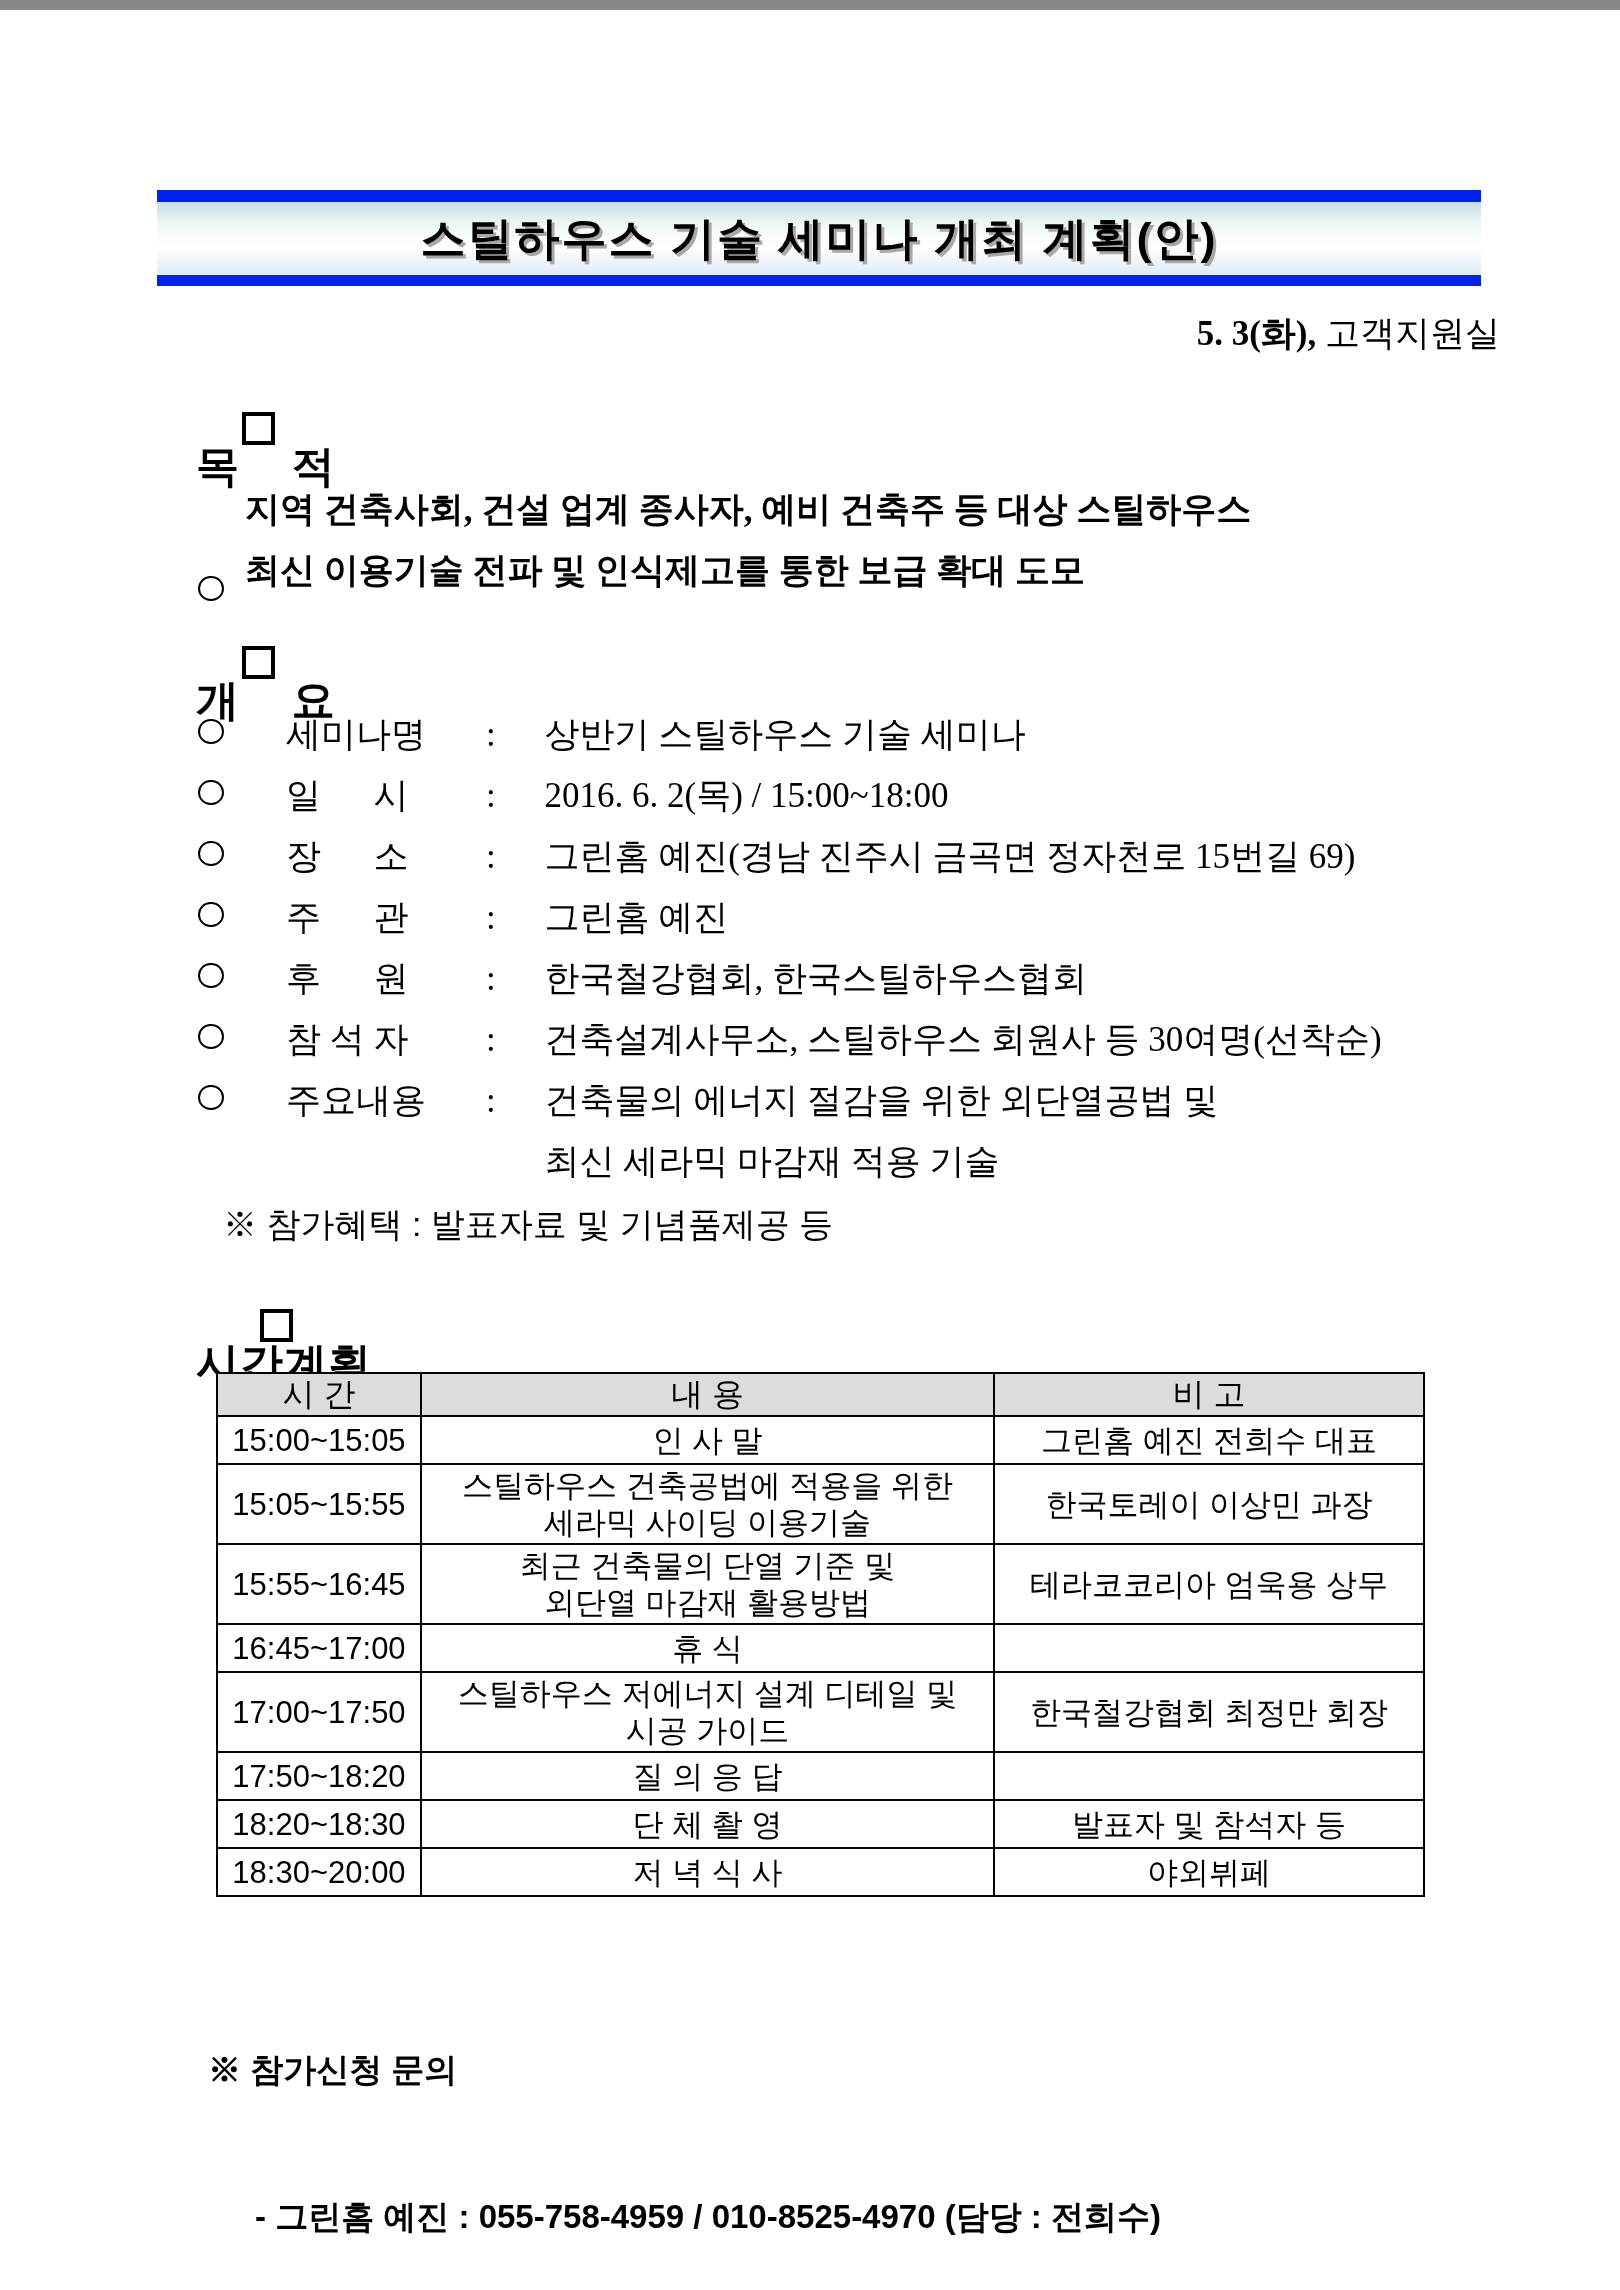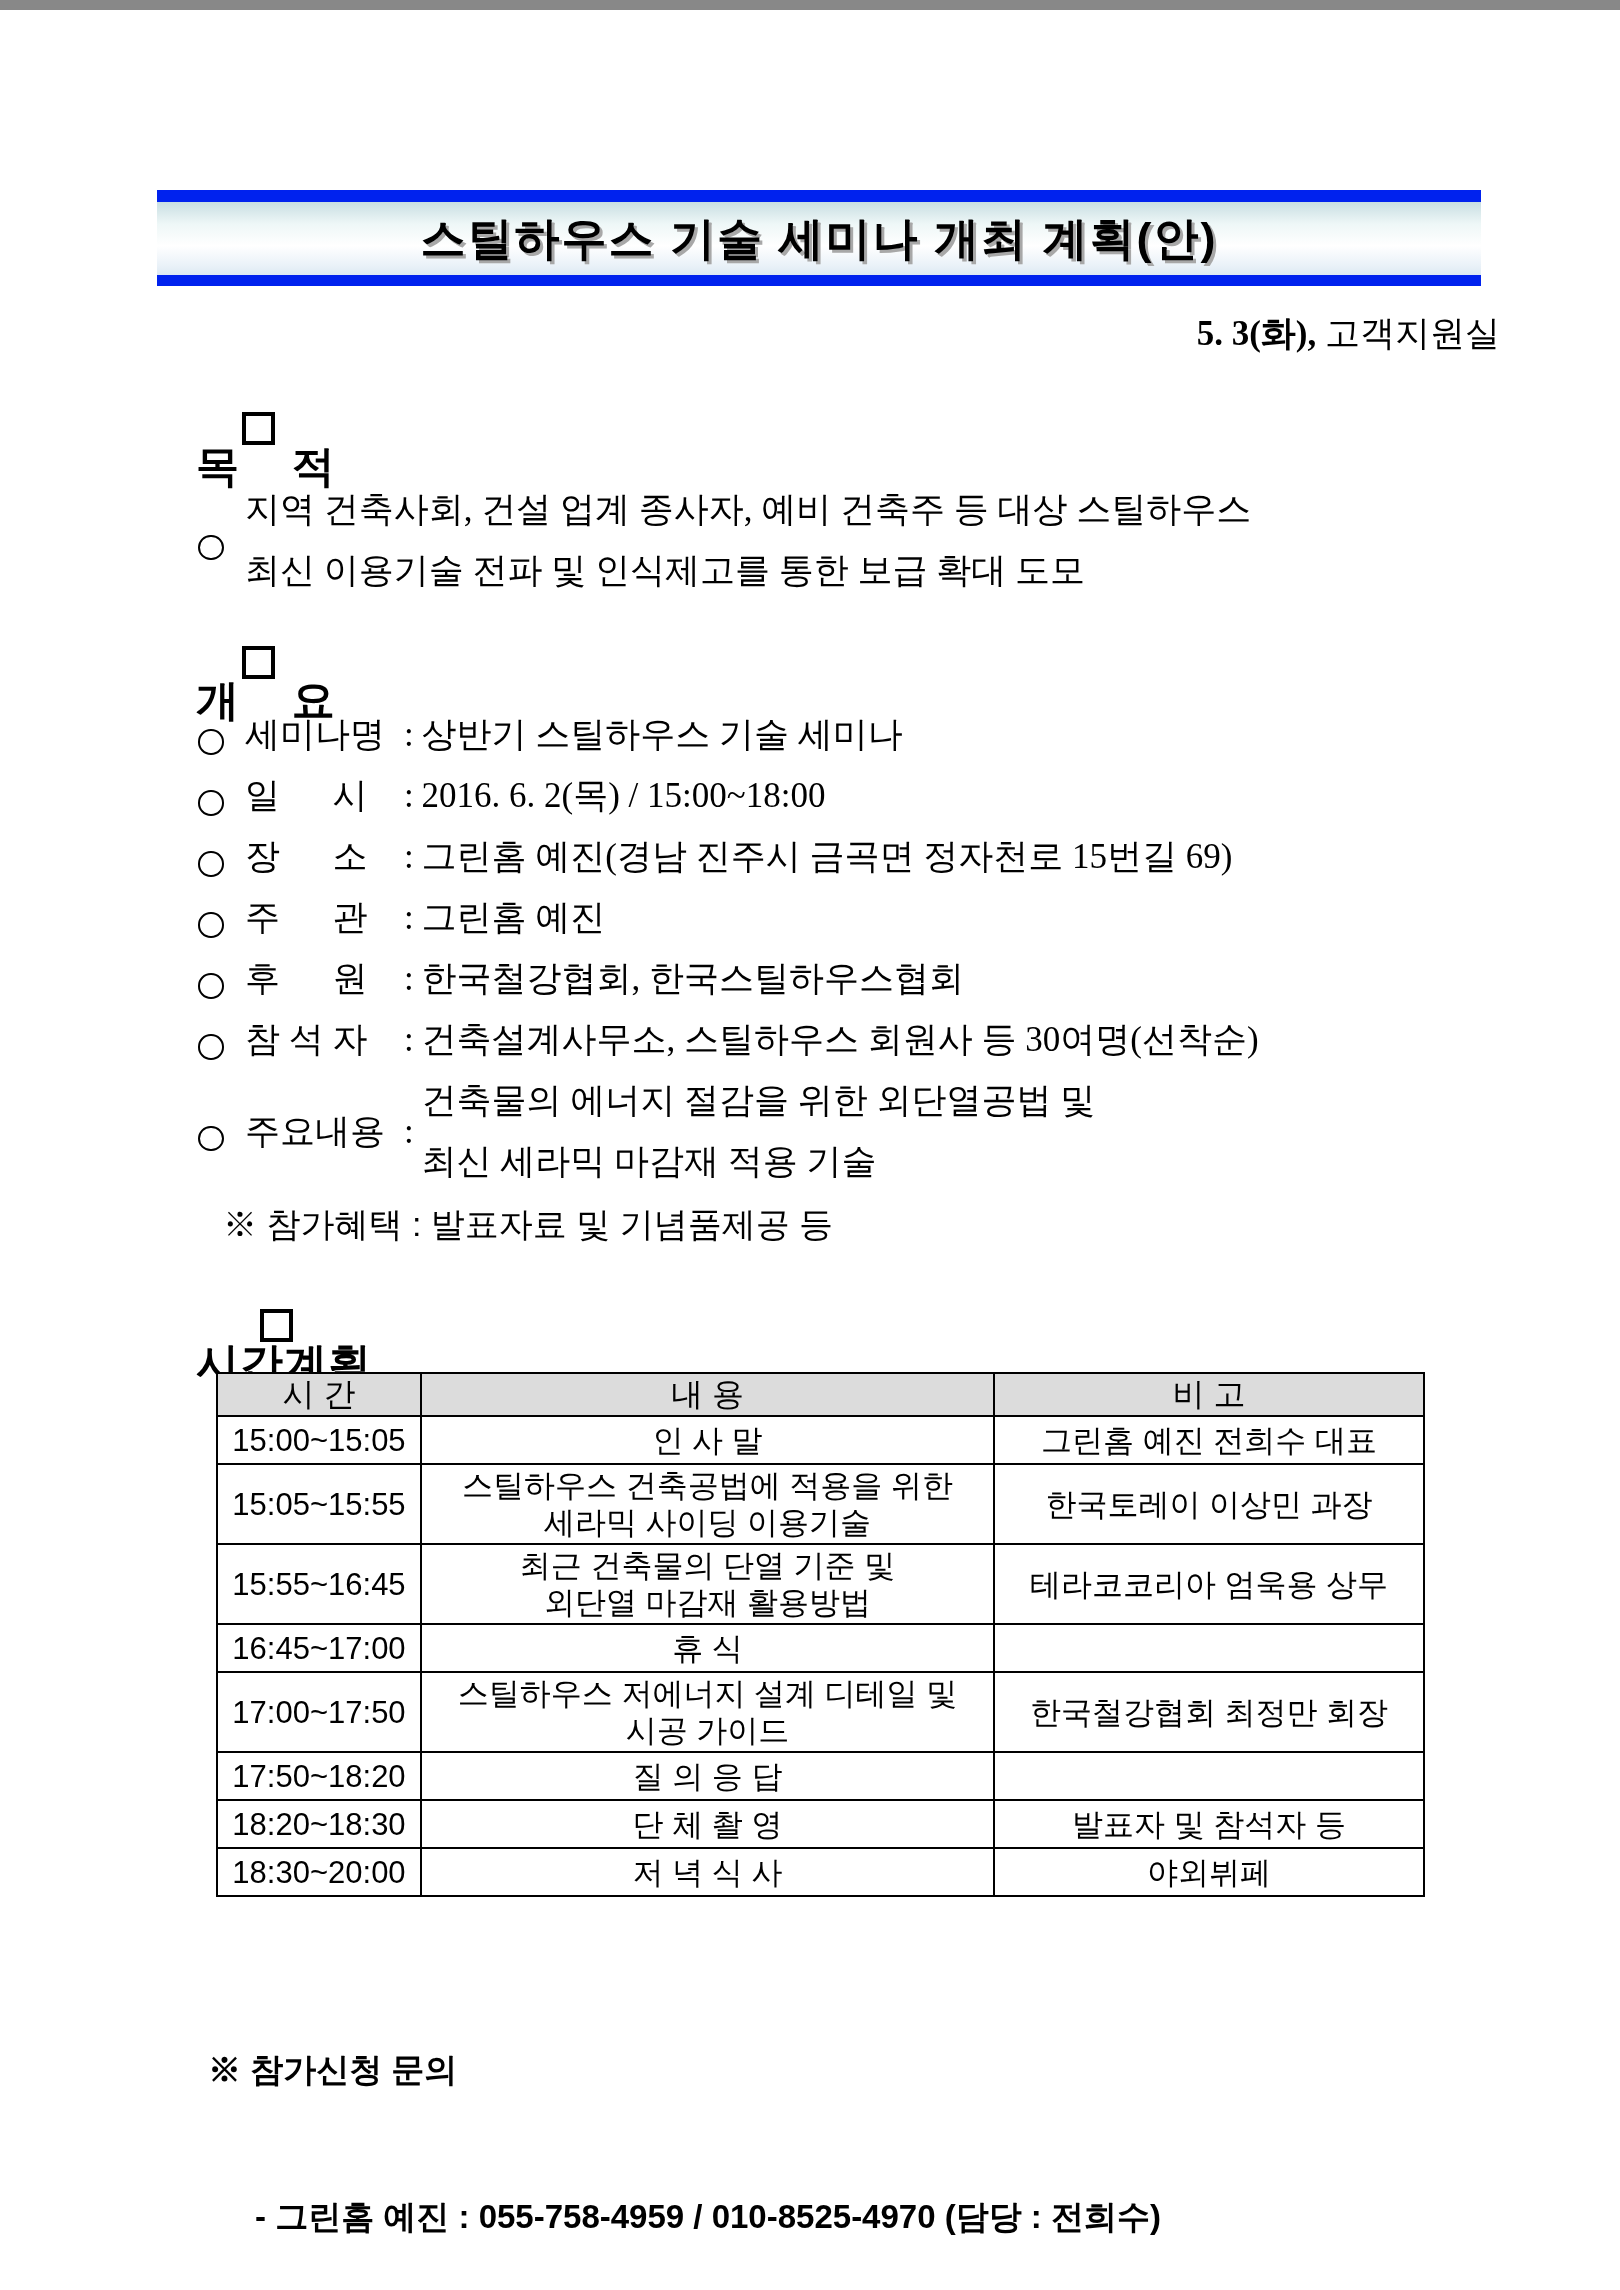--- a/index.html
+++ b/index.html
@@ -48,25 +48,25 @@
   .square-marker{width:33px;height:33px;border:4.9px solid #000;margin-right:15.7px;flex:none;}
   .heading-text{white-space:pre;letter-spacing:1px;}
 
   
   .circle-marker{
     width:25.5px;height:25.5px;border:2.9px solid #000;border-radius:50%;
     flex:none;margin-top:14.7px;margin-right:21.6px;
   }
   .pre-line{white-space:pre-line;}
   .body-block{position:absolute;left:198px;width:1264px;font-size:35px;line-height:61px;}
-  .bullet-row{display:flex;align-items:center;}
+  .bullet-row{display:flex;align-items:flex-end;font-weight:bold;}
 
   
   .overview-list{position:absolute;left:198px;top:694px;width:1304px;font-size:35px;}
-  .overview-item{display:flex;align-items:center;line-height:61px;}
+  .overview-item{display:flex;align-items:flex-start;line-height:61px;gap:41px;}
   .ov-label{flex:none;width:153px;white-space:pre;}
   .ov-sep{flex:none;margin:0 7.8px 0 5.9px;}
   .ov-value{display:inline-block;white-space:pre-line;}
 
   
   .benefit-note{
     position:absolute;left:223px;top:1192px;
     font-family:"Liberation Sans", sans-serif;
     font-weight:normal;font-size:34px;white-space:pre;
   }

